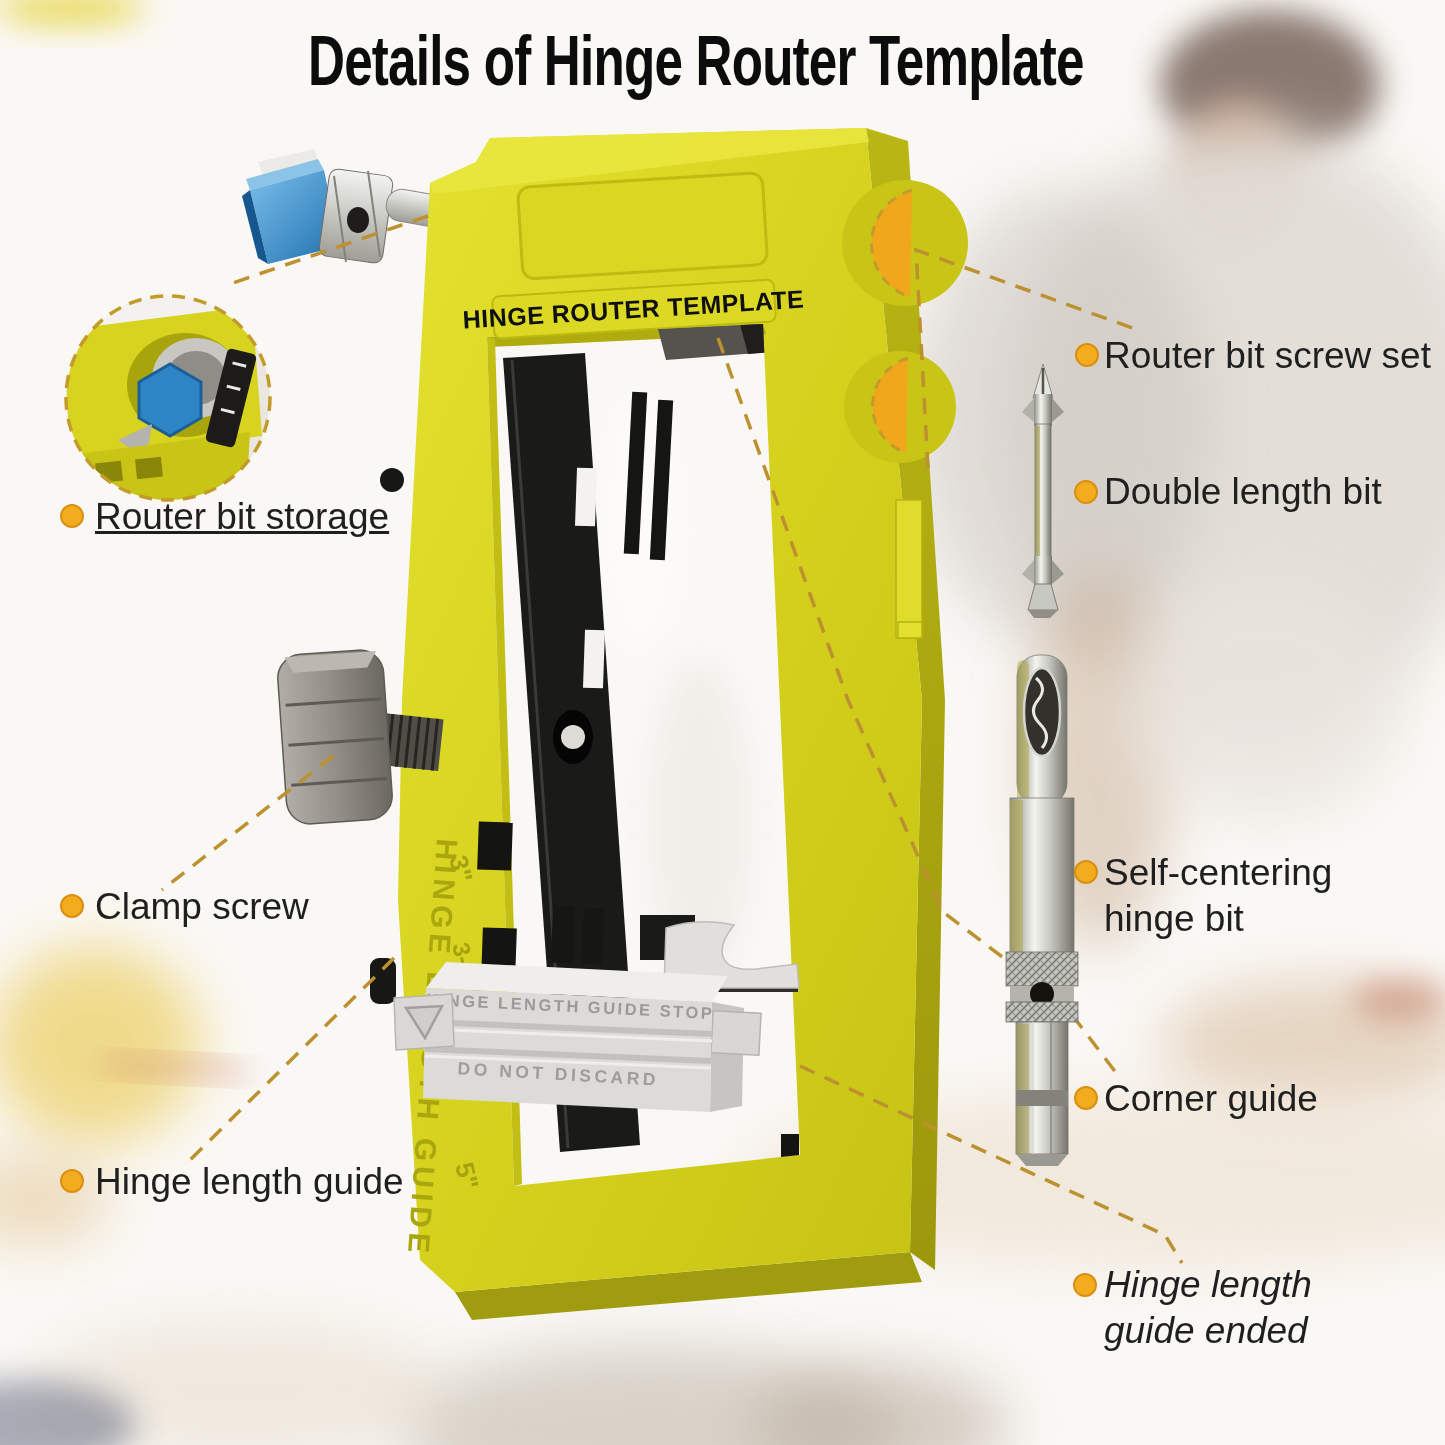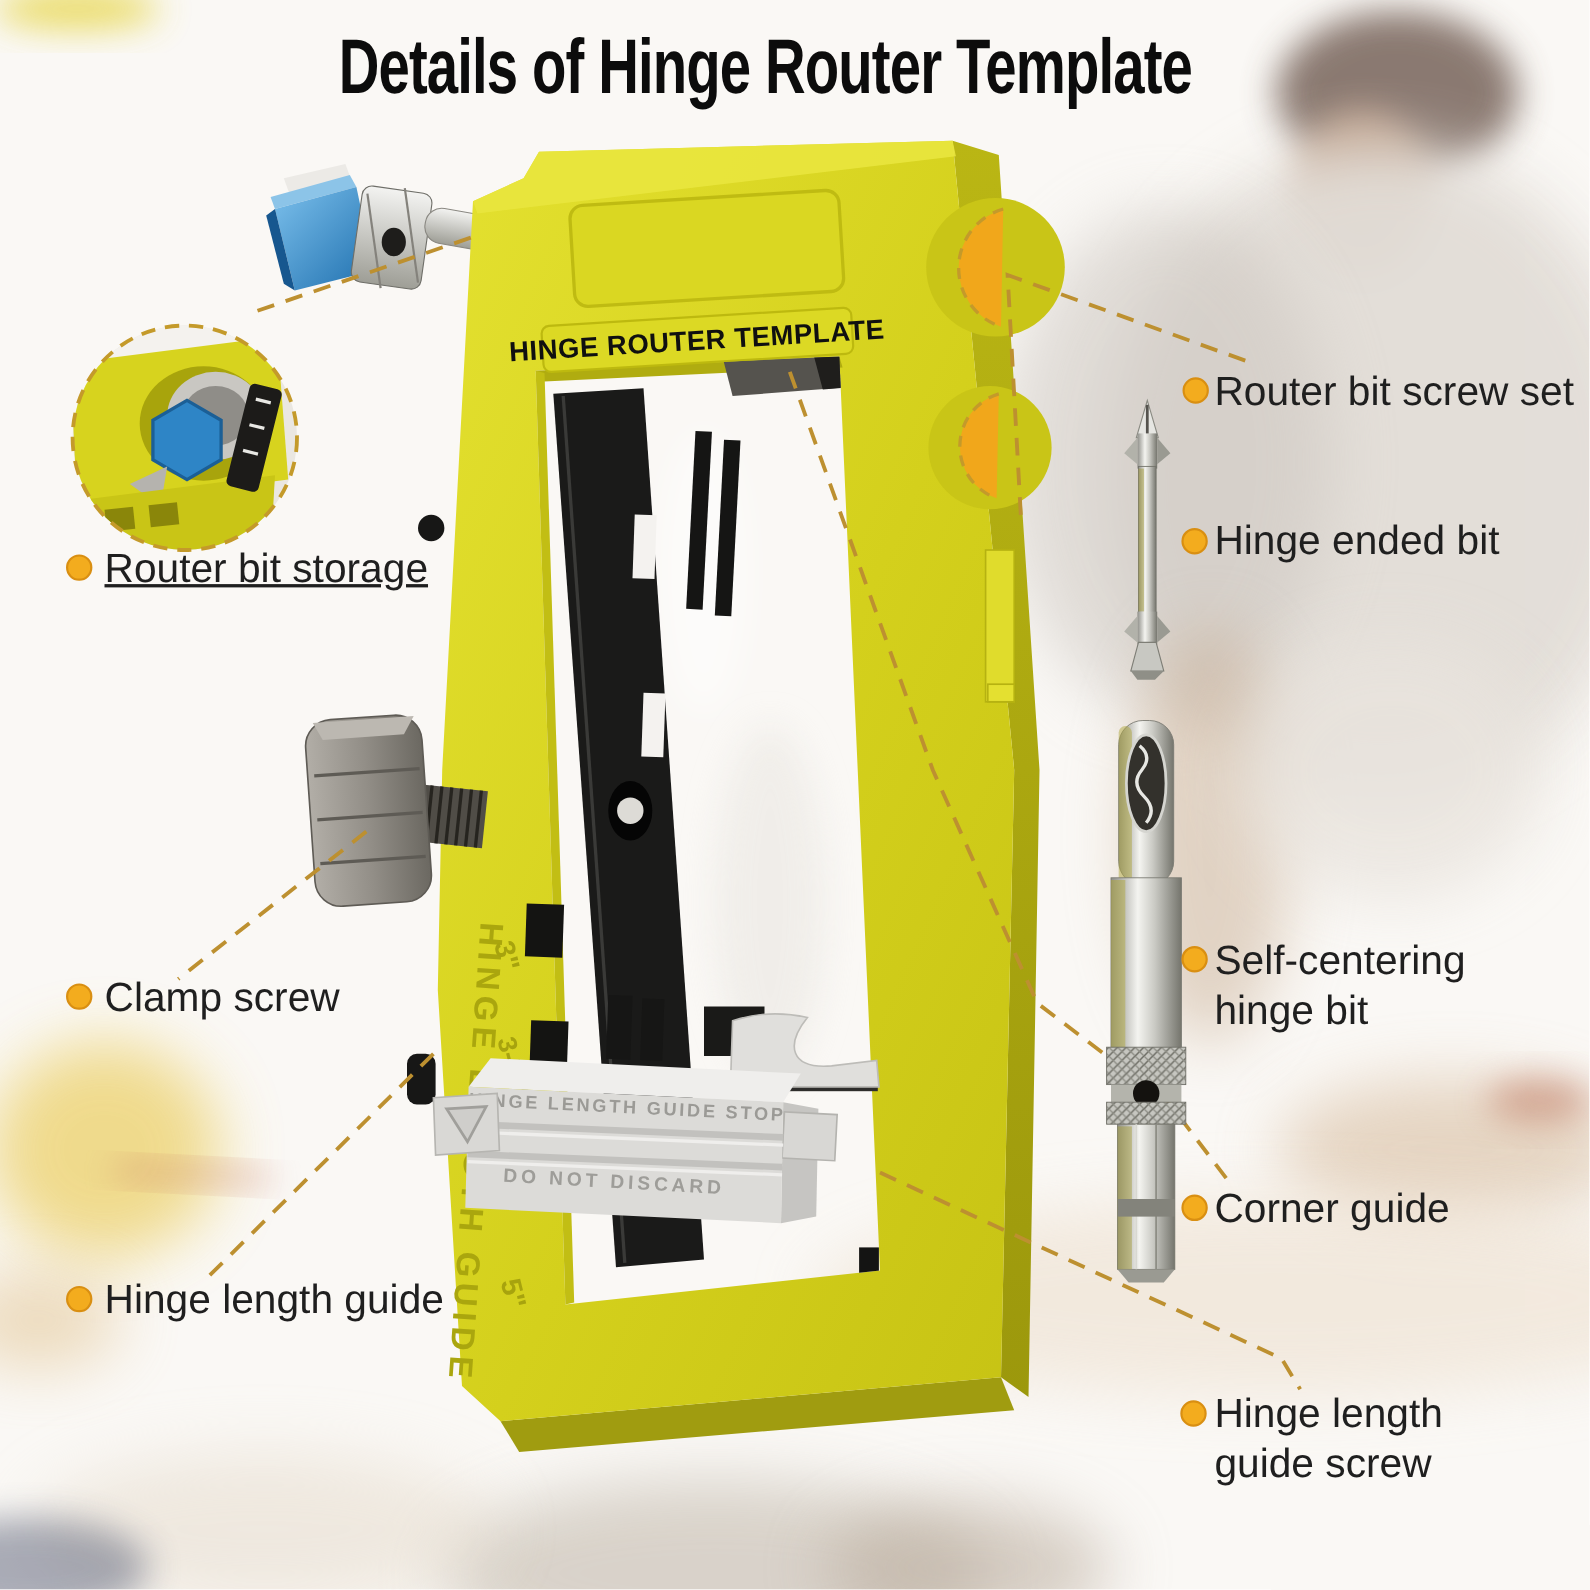--- a/index.html
+++ b/index.html
@@ -305,28 +305,28 @@
 
 <div class="lbl" style="left:95px;top:494px;text-decoration:underline;">Router bit storage</div>
 
 <div class="lbl" style="left:95px;top:884px;">Clamp screw</div>
 
 <div class="lbl" style="left:95px;top:1159px;">Hinge length guide</div>
 
 <div class="lbl" style="left:1104px;top:333px;">Router bit screw set</div>
 
 <div class="lbl" style="left:1104px;top:469px;">
-  <div>Hinge ended bit</div>
+  <div>Double length bit</div>
 </div>
 
 <div class="lbl" style="left:1104px;top:1076px;">Corner guide</div>
 
 <div class="lbl" style="left:1104px;top:850px;">
   <div>Self-centering</div>
   <div>hinge bit</div>
 </div>
 
-<div class="lbl" style="left:1104px;top:1262px;">
+<div class="lbl" style="left:1104px;top:1262px;font-style:italic;">
   <div>Hinge length</div>
-  <div>guide screw</div>
+  <div>guide ended</div>
 </div>
 
 </div>
 
 </body></html>

